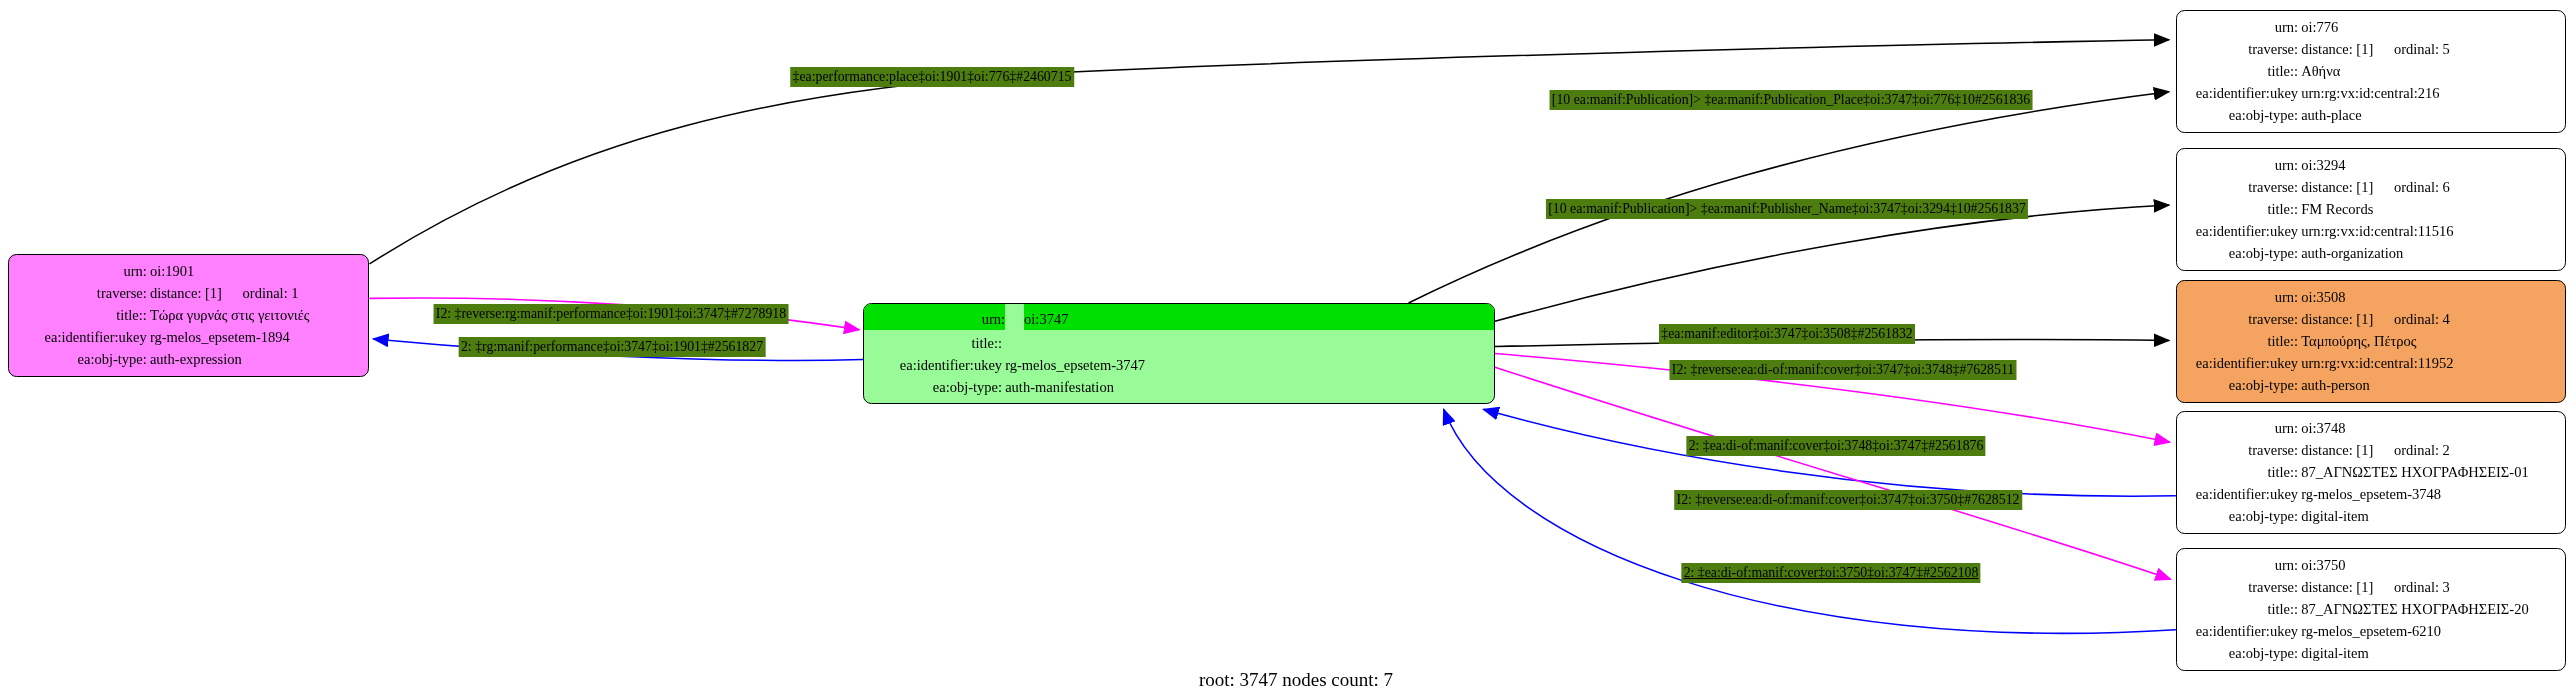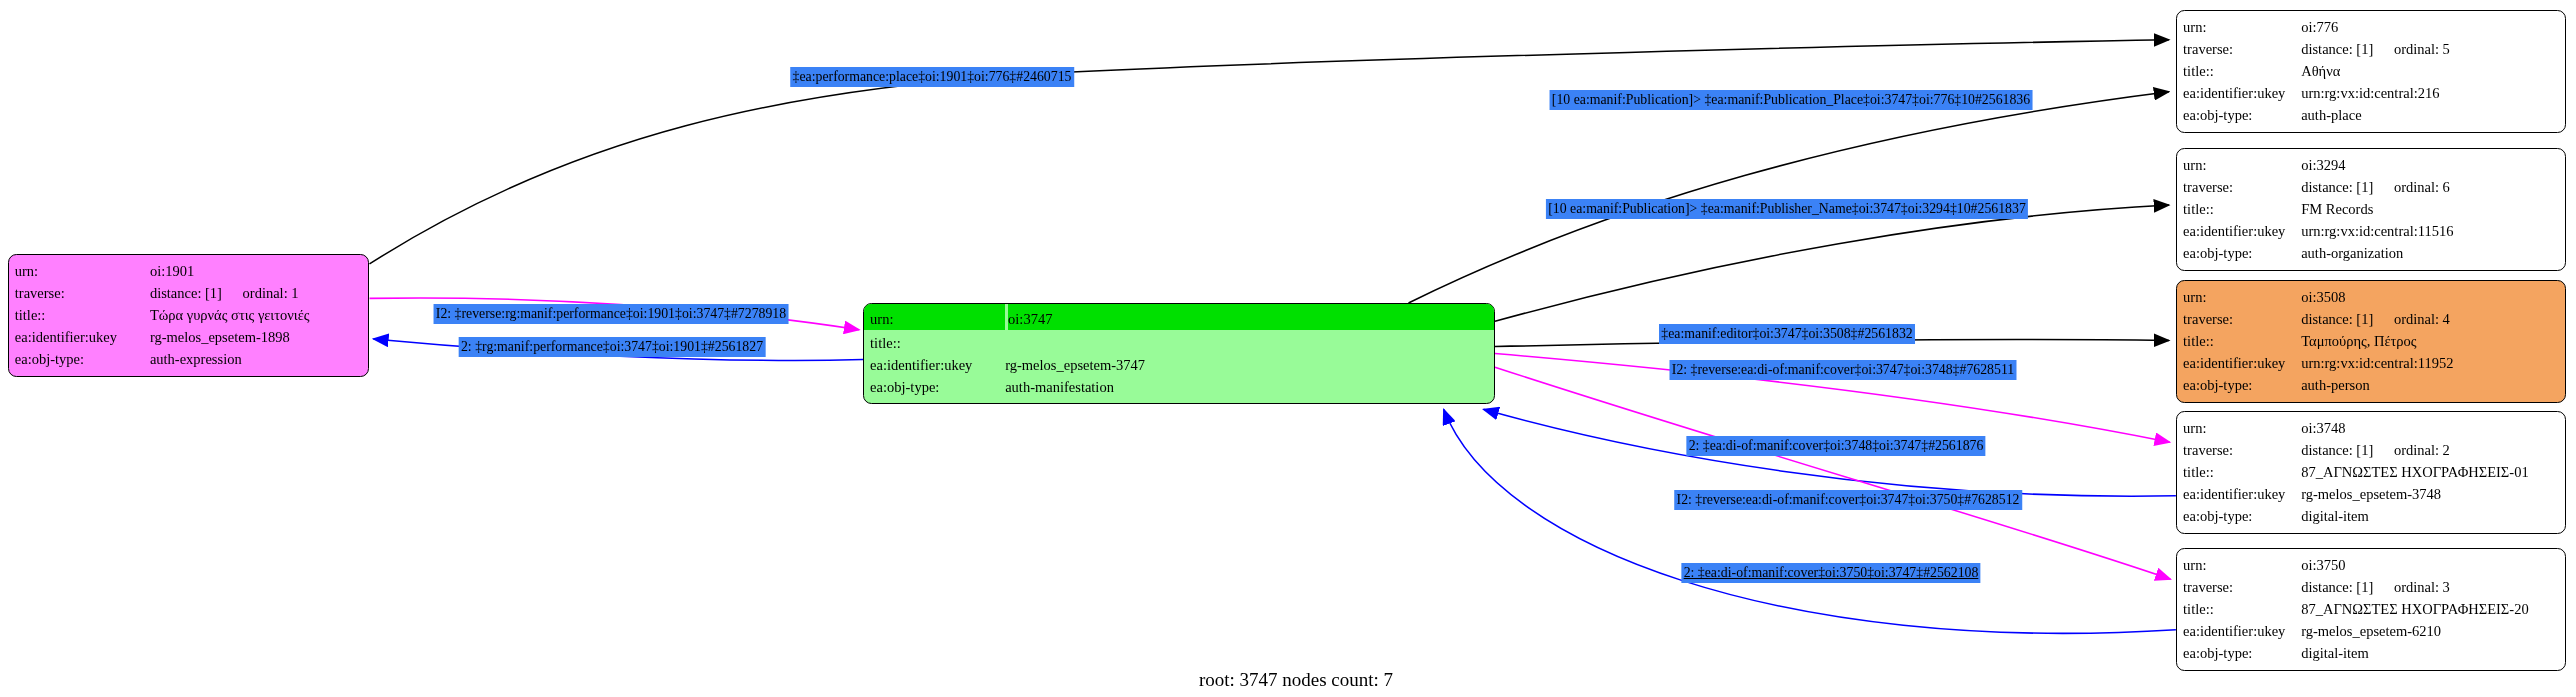--- a/index.html
+++ b/index.html
@@ -23,43 +23,43 @@
   .node {
     position:absolute;
     border:1.5px solid #000;
     border-radius:8.4px;
     background:#ffffff;
     padding:5.4px 6.1px;
     font-size:14.5px;
     line-height:22px;
   }
   .row { display:flex; column-gap:3.1px; white-space:nowrap; }
-  .k  { flex:0 0 132px; }
+  .k  { flex:0 0 132px;text-align:right; }
   .node-sm .k { flex:0 0 115px; }
   .v  { flex:1 1 auto; min-width:0; }
   .v2 { margin-left:17px; }
 
   .node-expression    { background:#ff80ff; }
   .node-manifestation { background:#98fb98; }
   .node-person        { background:#f4a460; }
 
   
   .row-hdr { margin:-5.4px -6.1px 2.3px; column-gap:3.1px; }
   .row-hdr .k { flex:0 0 141px; padding-left:6.1px; border-top-left-radius:6.9px; }
-  .row-hdr .v { padding-right:6.1px; border-top-right-radius:6.9px; }
+  .row-hdr .v { padding-right:6.1px; border-top-right-radius:6.9px;margin-left:16px; }
   .hdr { background:#00e000; padding-top:3.8px; }
 
   
   .edge-label {
     position:absolute;
     transform:translateX(-50%);
     white-space:nowrap;
     font-size:13.8px;
     line-height:20px;
-    background:#3b82f6;
+    background:#4d7c0f;
     padding:0 2.3px;
   }
 
   .graph-footer {
     position:absolute;
     left:1296px; top:669px;
     transform:translateX(-50%);
     font-size:19px;
     white-space:nowrap;
   }
@@ -114,21 +114,21 @@
         <span>distance: [1]</span>
         <span class="v2">ordinal: 1</span>
       </span>
     </div>
     <div class="row">
       <span class="k">title::</span>
       <span class="v">Τώρα γυρνάς στις γειτονιές</span>
     </div>
     <div class="row">
       <span class="k">ea:identifier:ukey</span>
-      <span class="v">rg-melos_epsetem-1898</span>
+      <span class="v">rg-melos_epsetem-1894</span>
     </div>
     <div class="row">
       <span class="k">ea:obj-type:</span>
       <span class="v">auth-expression</span>
     </div>
   </div>
 
   <div class="node node-manifestation" style="left:863px; top:303px; width:632px;">
     <div class="row row-hdr">
       <span class="k hdr">urn:</span>

